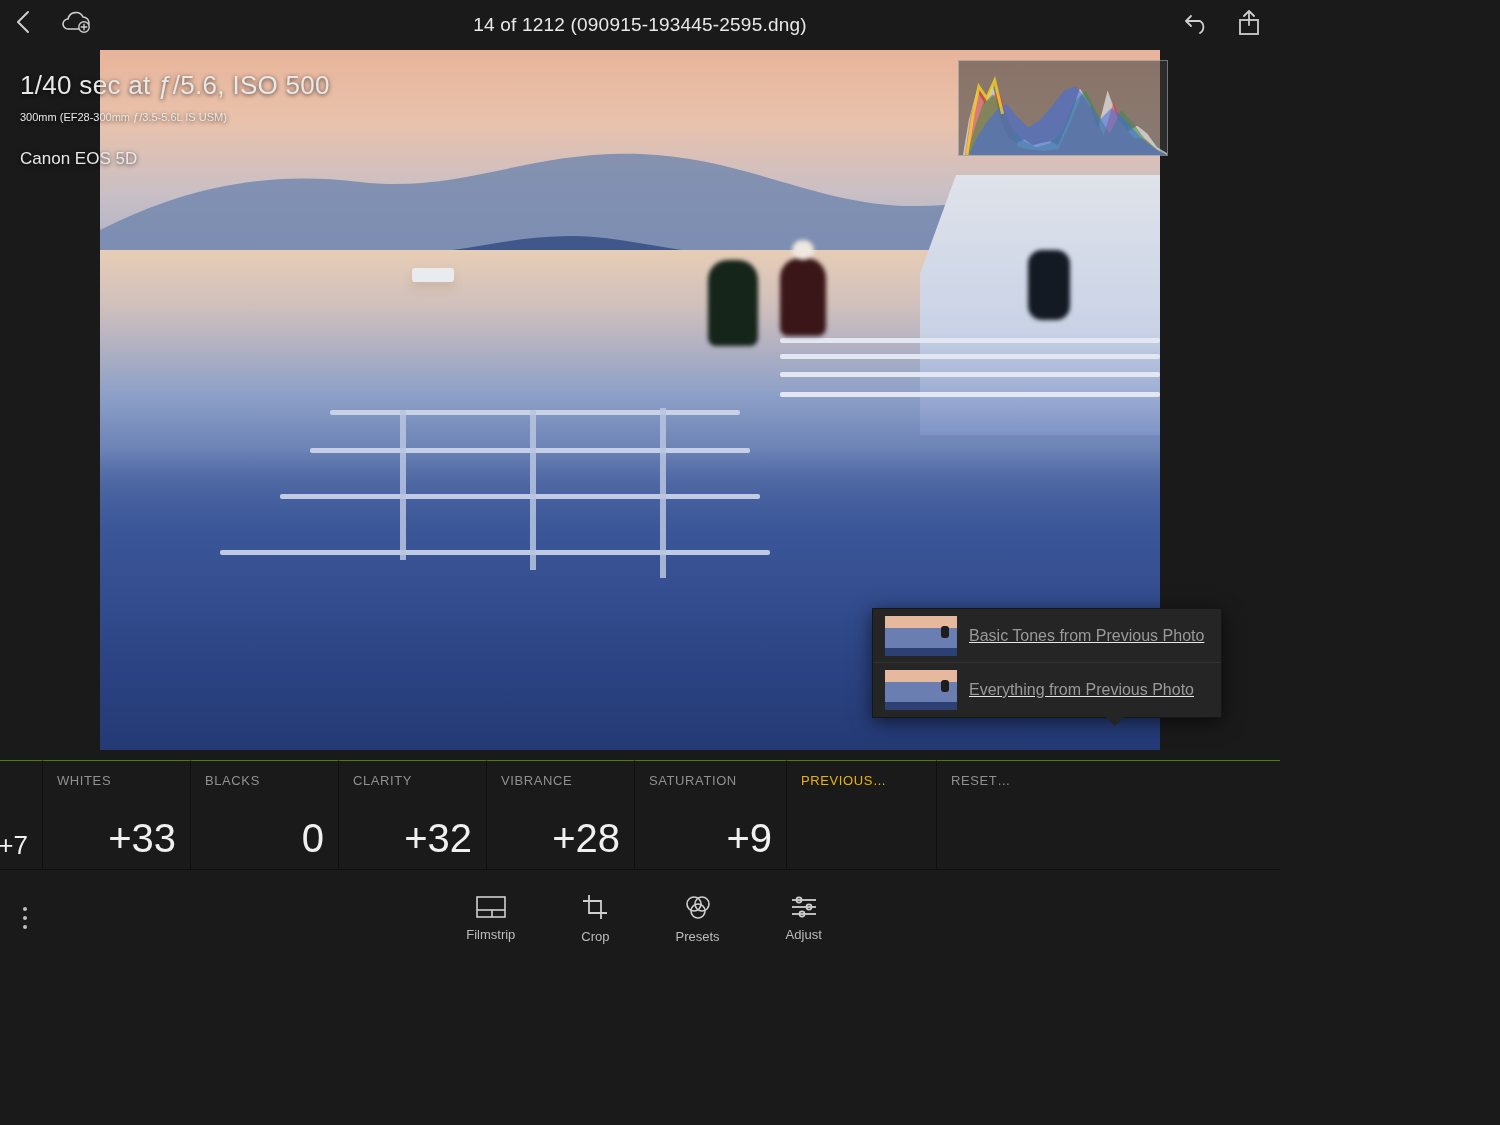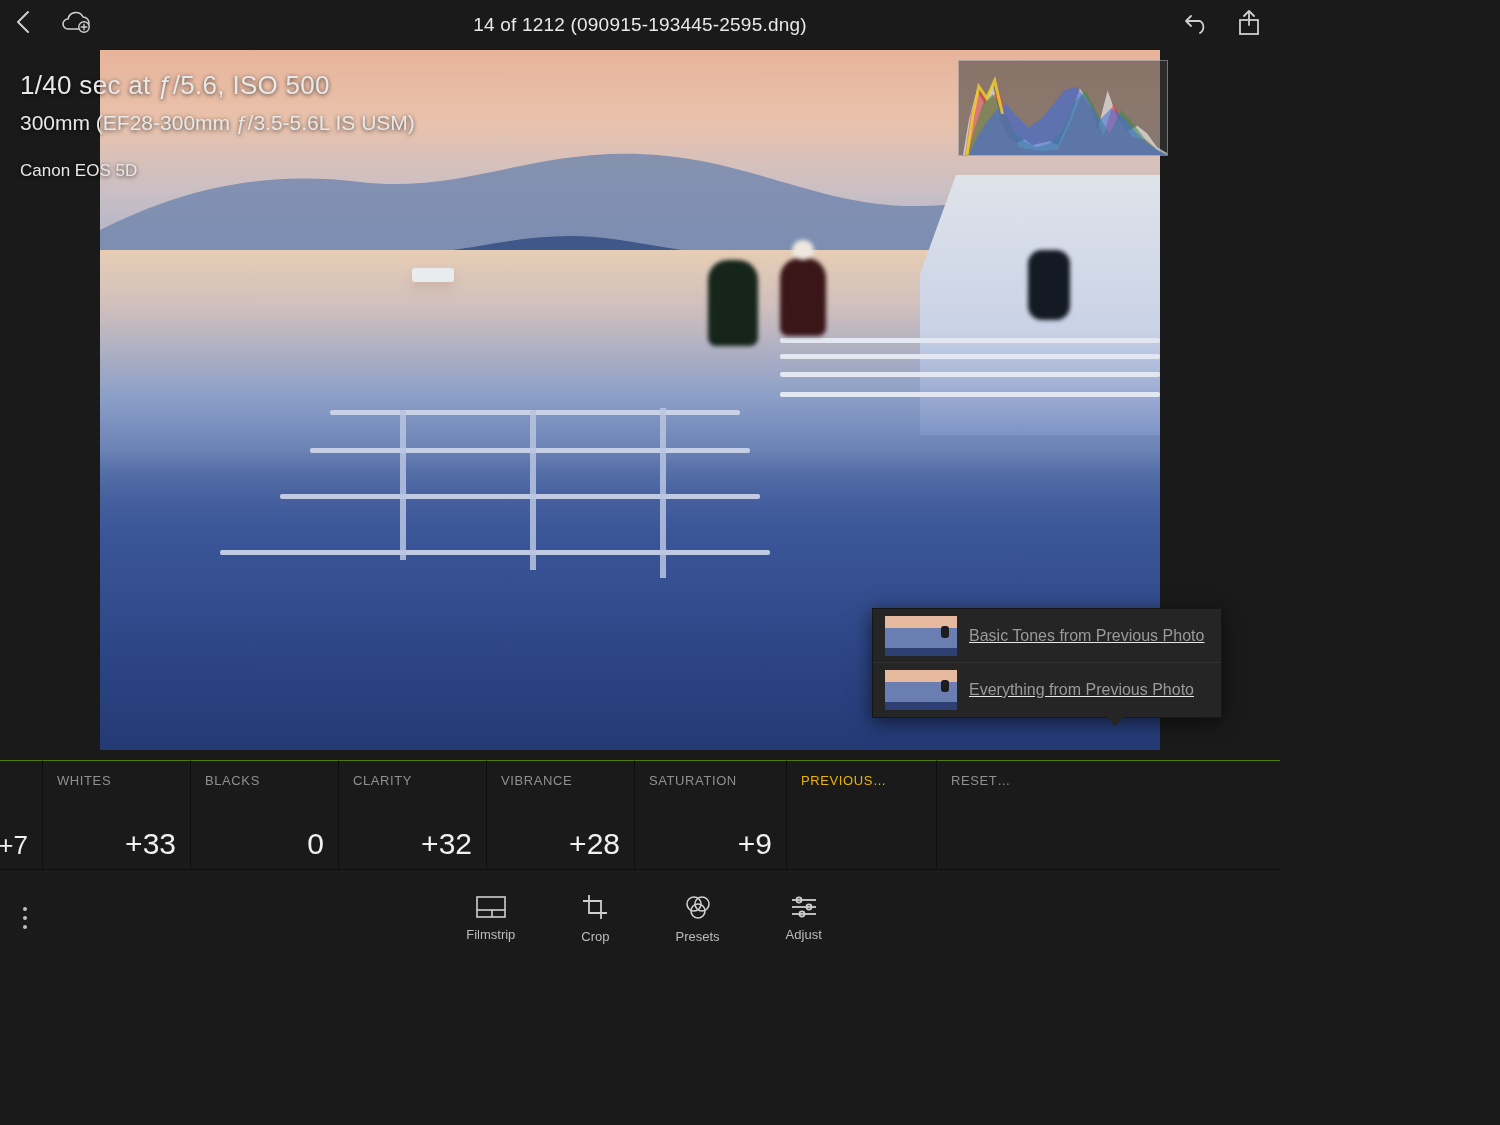--- a/index.html
+++ b/index.html
@@ -43,21 +43,21 @@
   .person { position:absolute; width:50px; height:86px; border-radius:20px 20px 8px 8px; filter: blur(2px); }
   .person.p1 { left:608px; top:210px; background:#15251a; }
   .person.p2 { left:680px; top:208px; width:46px; height:78px; background:#3a1618; }
   .person.p2::before { content:""; position:absolute; left:12px; top:-18px; width:22px; height:20px; background:#efe7e0; border-radius:10px; }
   .distant-boat { position:absolute; left:312px; top:218px; width:42px; height:14px; background:#e9ecef; border-radius:3px; filter: blur(0.6px); box-shadow: 0 6px 10px rgba(180,150,130,0.3); }
   .person3 { position:absolute; right:90px; top:200px; width:42px; height:70px; background:#141a24; border-radius:14px; filter:blur(2px); }
 
   
   .metadata { position: absolute; left: 20px; top: 70px; text-shadow: 0 1px 4px rgba(0,0,0,0.7); }
   .metadata .line1 { font-size: 26px; font-weight: 400; letter-spacing: 0.3px; }
-  .metadata .line2 { font-size: 21px; font-weight: 300; margin-top: 10px; }
+  .metadata .line2 { font-size: 11px; font-weight: 300; margin-top: 10px; }
   .metadata .line3 { font-size: 17px; font-weight: 400; margin-top: 26px; }
 
   
   .histogram { position:absolute; top:60px; right:112px; width:210px; height:96px; background: rgba(60,60,60,0.55); border:1px solid rgba(255,255,255,0.35); }
   .histogram svg { width:100%; height:100%; }
 
   
   .popup { position:absolute; right:58px; top:608px; width:350px; background:#252525; border:1px solid #161616; box-shadow: 0 4px 18px rgba(0,0,0,0.6); }
   .popup-row { display:flex; align-items:center; gap:12px; padding:6px 12px; height:54px; cursor:pointer;text-decoration:underline; }
   .popup-row:first-child { border-bottom:1px solid #323232; }
@@ -65,21 +65,21 @@
   .popup-thumb::after { content:""; position:absolute; right:8px; top:10px; width:8px; height:12px; background:#1d1d1d; border-radius:3px; }
   .popup-label { font-size:16px; color:#9a9a9a; font-weight:300; }
   .popup .arrow { position:absolute; bottom:-9px; left:232px; width:0; height:0; border-left:10px solid transparent; border-right:10px solid transparent; border-top:10px solid #252525; }
 
   
   .sliders { position:absolute; left:0; right:0; top:760px; height:110px; display:flex; }
   .slot { flex:0 0 auto; border-left:1px solid #0f0f0f; border-top:1px solid #4d7c0f; border-bottom:1px solid #0f0f0f; position:relative; padding:12px 14px 8px 14px; display:flex; flex-direction:column; justify-content:space-between; }
   .slot-first { width:42px; border-left:none; align-items:flex-end; justify-content:flex-end; }
   .slot .label { font-size:13px; color:#909090; letter-spacing:0.6px; }
   .slot .label.bright { color:#eab308; }
-  .slot .value { font-size:30px; font-weight:200; color:#f0f0f0; text-align:right; }
+  .slot .value { font-size:40px; font-weight:200; color:#f0f0f0; text-align:right; }
   .w0 { width:42px; }
   .w1 { width:148px; }
   .w2 { width:152px; }
   .w7 { width:150px; }
 
   
   .toolbar { position:absolute; left:8px; right:0; bottom:0; height:82px; display:flex; align-items:center; justify-content:center; gap:66px; }
   .toolbar .left-dots { position:absolute; left:14px; bottom:30px; cursor:pointer; }
   .tool { display:flex; flex-direction:column; align-items:center; gap:6px; color:#bcbcbc; cursor:pointer; font-size:13px; }
   .tool svg { stroke:#cfcfcf; }

